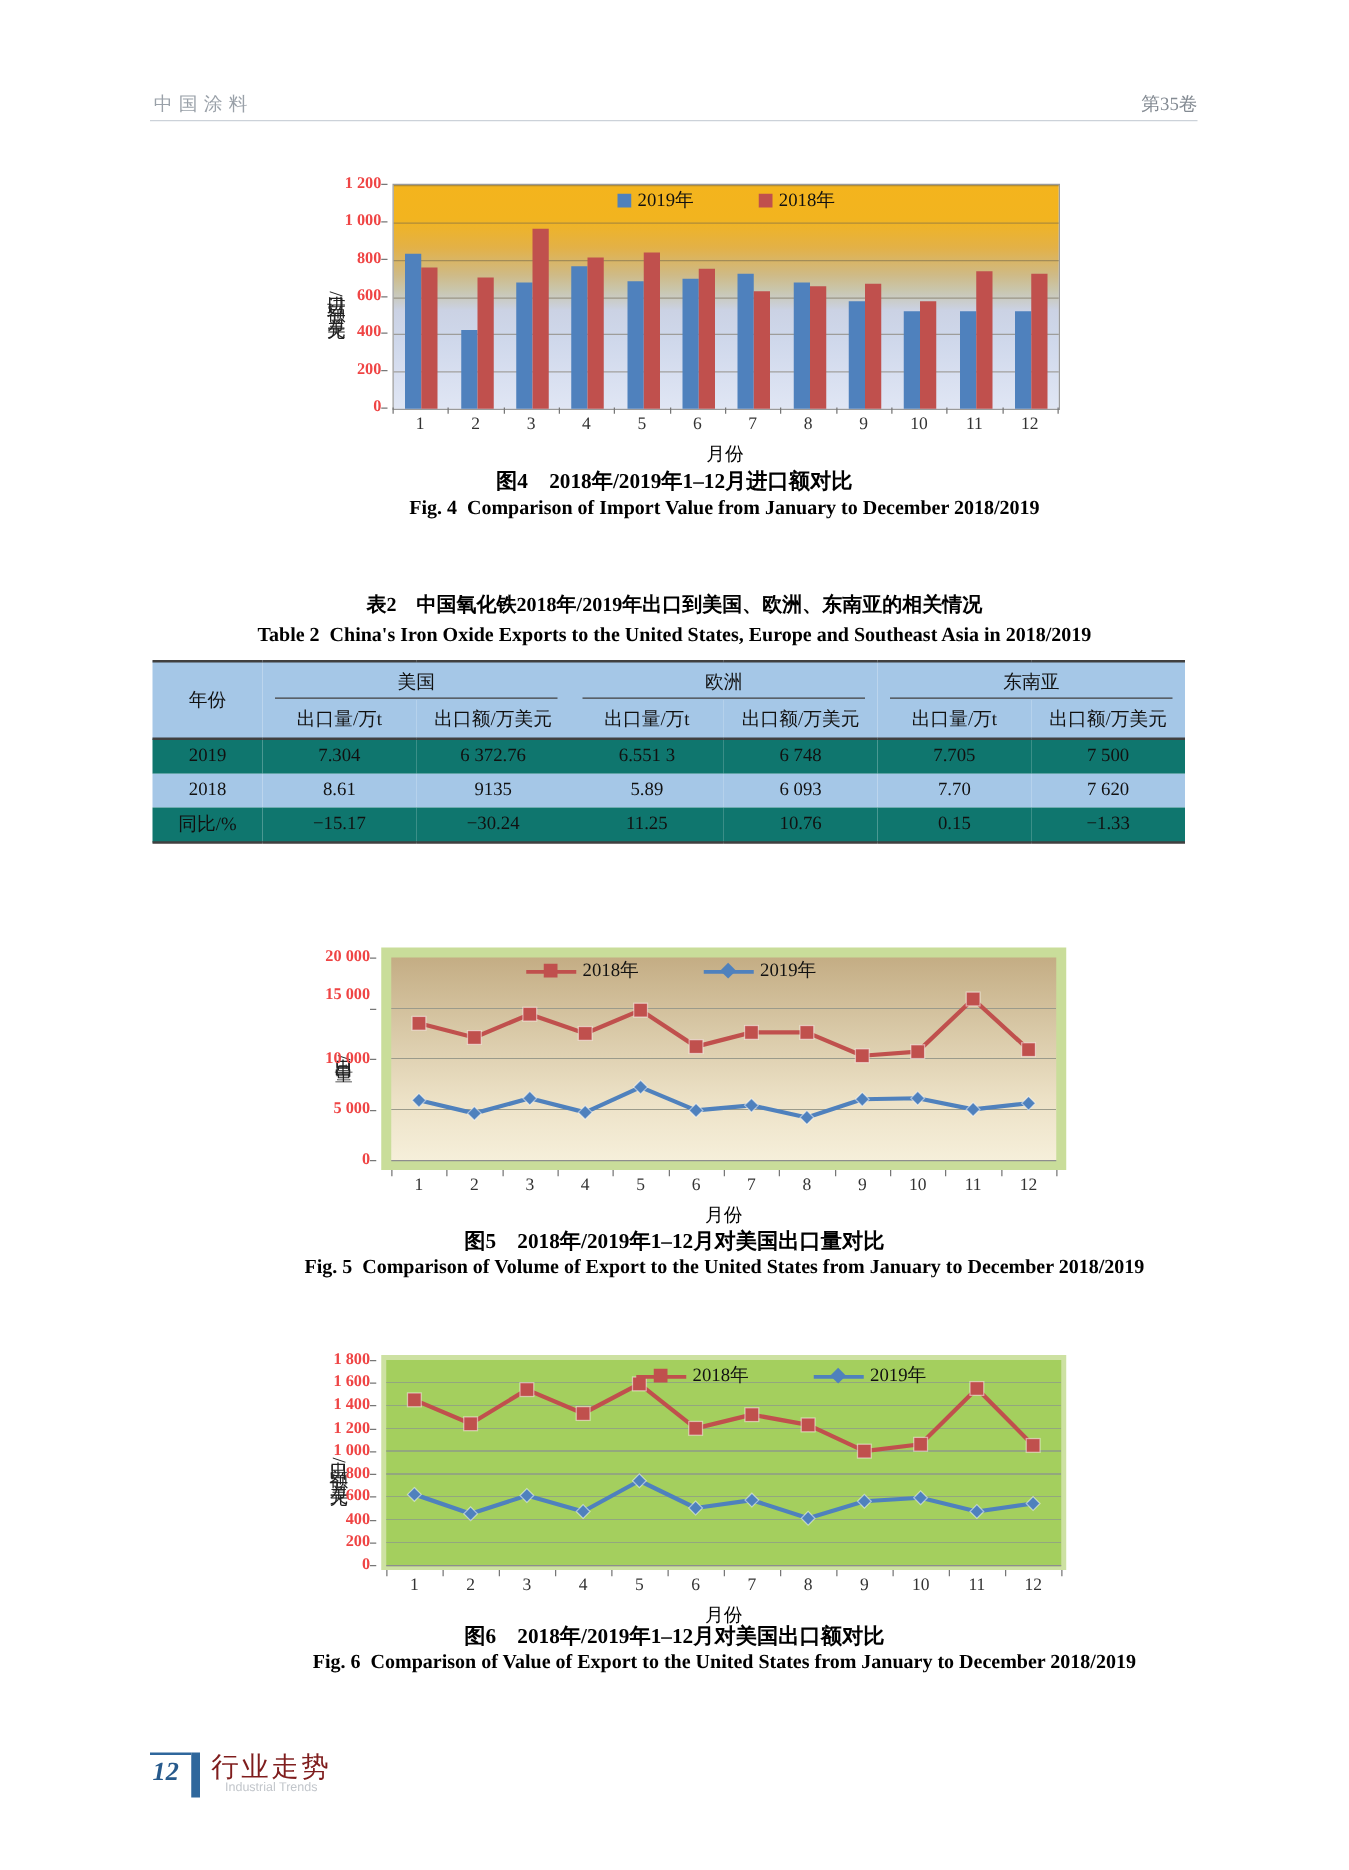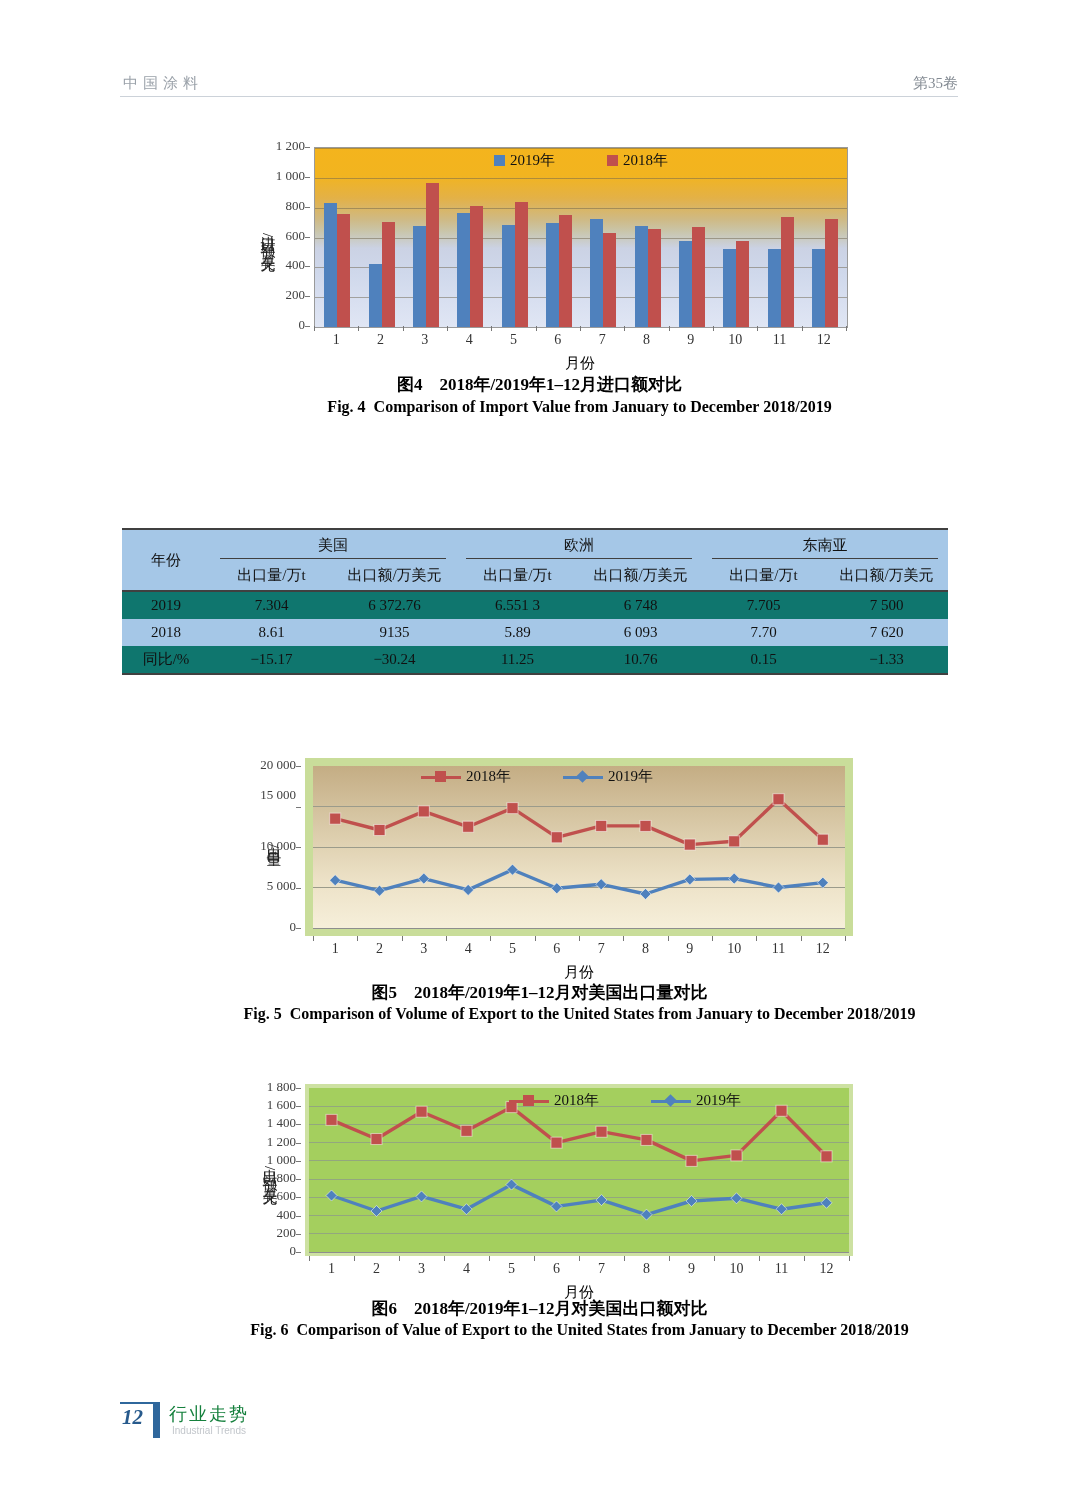--- a/index.html
+++ b/index.html
@@ -18,21 +18,21 @@
   .plot4{left:62px;top:15px;width:532px;height:179px;border:1px solid #9a9a9a;
      background:linear-gradient(180deg,#f4b41d 0%,#f2b41f 15%,#e3b147 28%,#cfba85 40%,
        #c9c6ad 47%,#cbd2e4 56%,#cfd8eb 70%,#d8dff0 85%,#e0e6f4 100%);}
   .frame5{position:absolute;left:53px;top:14px;width:548px;height:178px;background:#c9dd9a;}
   .plot5{left:61px;top:22px;width:532px;height:162px;border-bottom:1px solid #8e8e8e;
      background:linear-gradient(180deg,#c4ad84 0%,#d8c8a6 35%,#ece1c6 70%,#f6efda 100%);}
   .frame6{position:absolute;left:53px;top:16px;width:548px;height:172px;background:#cde1a2;}
   .plot6{left:57px;top:20px;width:540px;height:164px;background:#a4cf5e;border-bottom:1px solid #8e8e8e;}
   .grid{position:absolute;left:0;right:0;height:1px;background:rgba(110,100,75,.5);}
   .bar{position:absolute;bottom:0;}
-  .ytick{position:absolute;left:0;text-align:right;font-size:13px;color:#404040;white-space:nowrap;}
+  .ytick{position:absolute;left:0;text-align:right;font-size:13px;color:#ef4444;white-space:nowrap;font-weight:bold;}
   .xtick{position:absolute;text-align:center;font-size:14px;color:#333;}
   .ydash{position:absolute;width:5px;height:1px;background:#777;}
   .xdash{position:absolute;width:1px;height:5px;background:#777;}
   .ylab{position:absolute;display:flex;align-items:center;justify-content:center;
         writing-mode:vertical-rl;font-size:15px;color:#222;letter-spacing:3px;}
   .xlab{position:absolute;text-align:center;font-size:15px;color:#000000;}
   .legend{position:absolute;left:0;right:0;display:flex;justify-content:center;gap:52px;align-items:center;}
   #fig4 .legend{top:3px;}
   #fig5 .legend{top:1px;transform:translateX(-42px);}
   #fig6 .legend{top:3px;transform:translateX(46px);}
@@ -62,21 +62,21 @@
   .t2 thead th.ycol{border-bottom:2px solid #404040;}
   .grp{border-bottom:1px solid #404040;margin:0 10px;padding:4px 0 3px;}
   .t2 tbody td{height:25px;text-align:center;background:#0f766e;}
   .t2 tbody tr.hl td{background:#a5c7e7;}
   .t2 tbody tr:last-child td{border-bottom:2px solid #404040;}
   
   .footer{position:absolute;left:120px;top:1402px;display:flex;align-items:flex-start;}
   .pno-block{border-top:2px solid #2f679c;padding:1px 10px 0 2px;}
   .pno{font-style:italic;font-weight:bold;font-size:21px;color:#275a8c;}
   .pbar{width:7px;height:36px;background:#2f679c;margin-right:9px;}
-  .sec-cn{font-size:18px;color:#15803d;letter-spacing:2px;line-height:20px;margin-top:2px;}
+  .sec-cn{font-size:22px;color:#7f1d1d;letter-spacing:2px;line-height:20px;margin-top:2px;}
   .sec-en{font-size:10px;color:#c2c6cb;margin-top:1px;font-family:"Liberation Sans",sans-serif;text-align:center;}
 </style>
 </head>
 <body>
 
 <div class="page">
 
   <div class="hdr-left">中国涂料</div>
   <div class="hdr-right">第35卷</div>
   <div class="hdr-rule"></div>
@@ -164,20 +164,22 @@
         <div class="xdash" style="left: 461px; top: 194px;"></div>
         <div class="xdash" style="left: 505.333px; top: 194px;"></div>
         <div class="xdash" style="left: 549.667px; top: 194px;"></div>
         <div class="xdash" style="left: 594px; top: 194px;"></div>
       </div>
     <div class="xlab" style="left: 62px; width: 532px; top: 222px;">月份</div>
   </div>
   <div class="cap cn" id="cap4cn">图4　2018年/2019年1–12月进口额对比</div>
   <div class="cap en" id="cap4en">Fig. 4&nbsp;&nbsp;Comparison of Import Value from January to December 2018/2019</div>
 
+  <div class="tbl-title" id="t2cn">表2　中国氧化铁2018年/2019年出口到美国、欧洲、东南亚的相关情况</div>
+  <div class="tbl-title" id="t2en">Table 2&nbsp;&nbsp;China's Iron Oxide Exports to the United States, Europe and Southeast Asia in 2018/2019</div>
   <table class="t2">
     <colgroup>
       <col style="width:88px">
       <col style="width:123px">
         <col style="width:123px">
         <col style="width:123px">
       <col style="width:123px">
         <col style="width:123px">
         <col style="width:123px">
     </colgroup>

